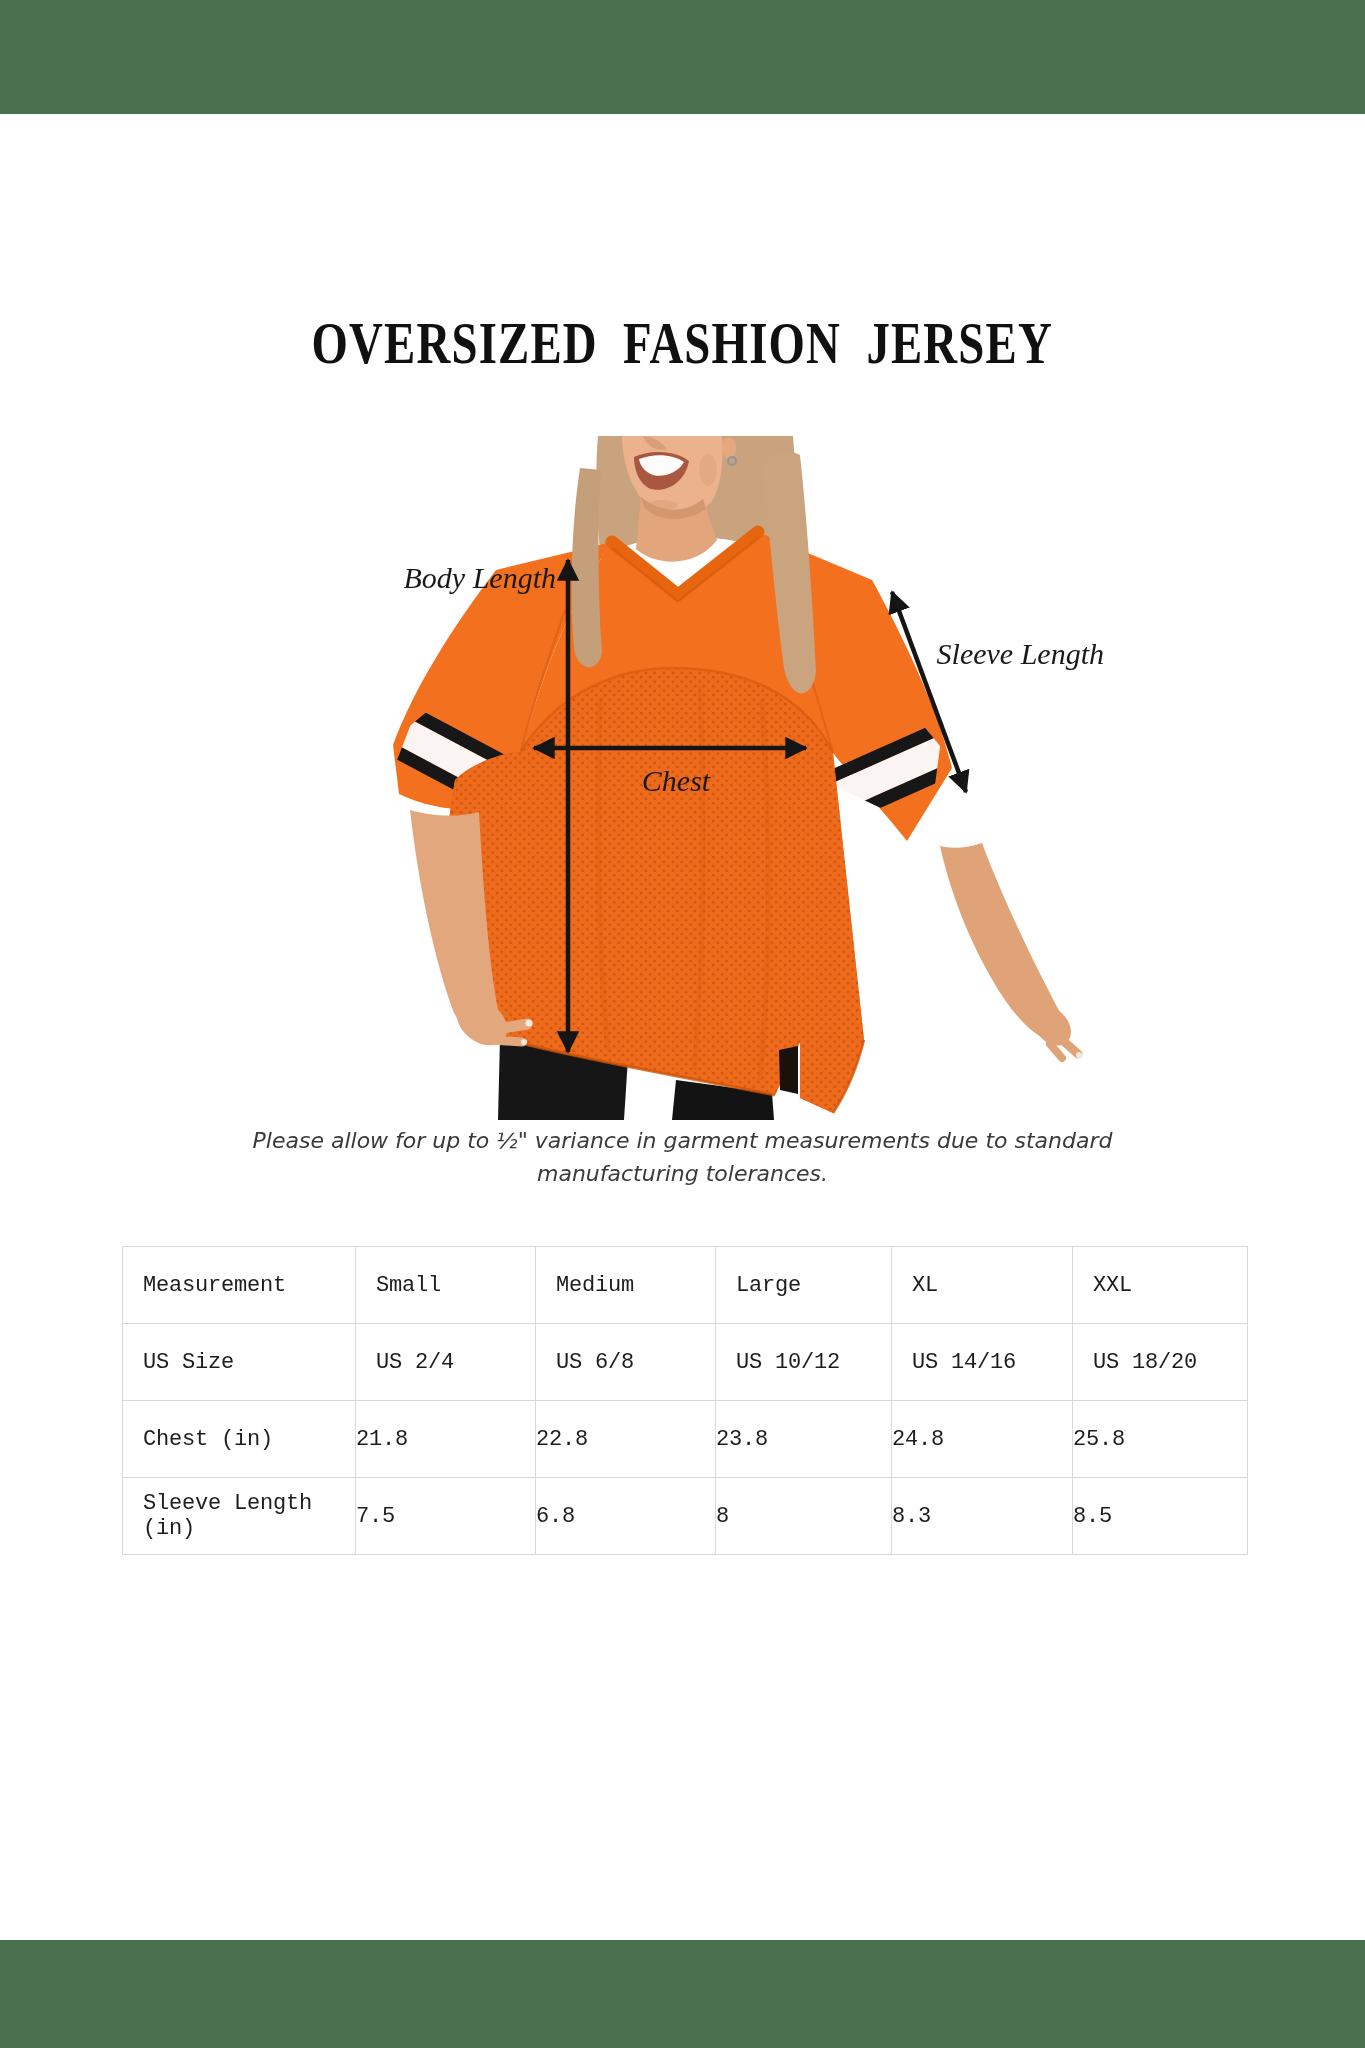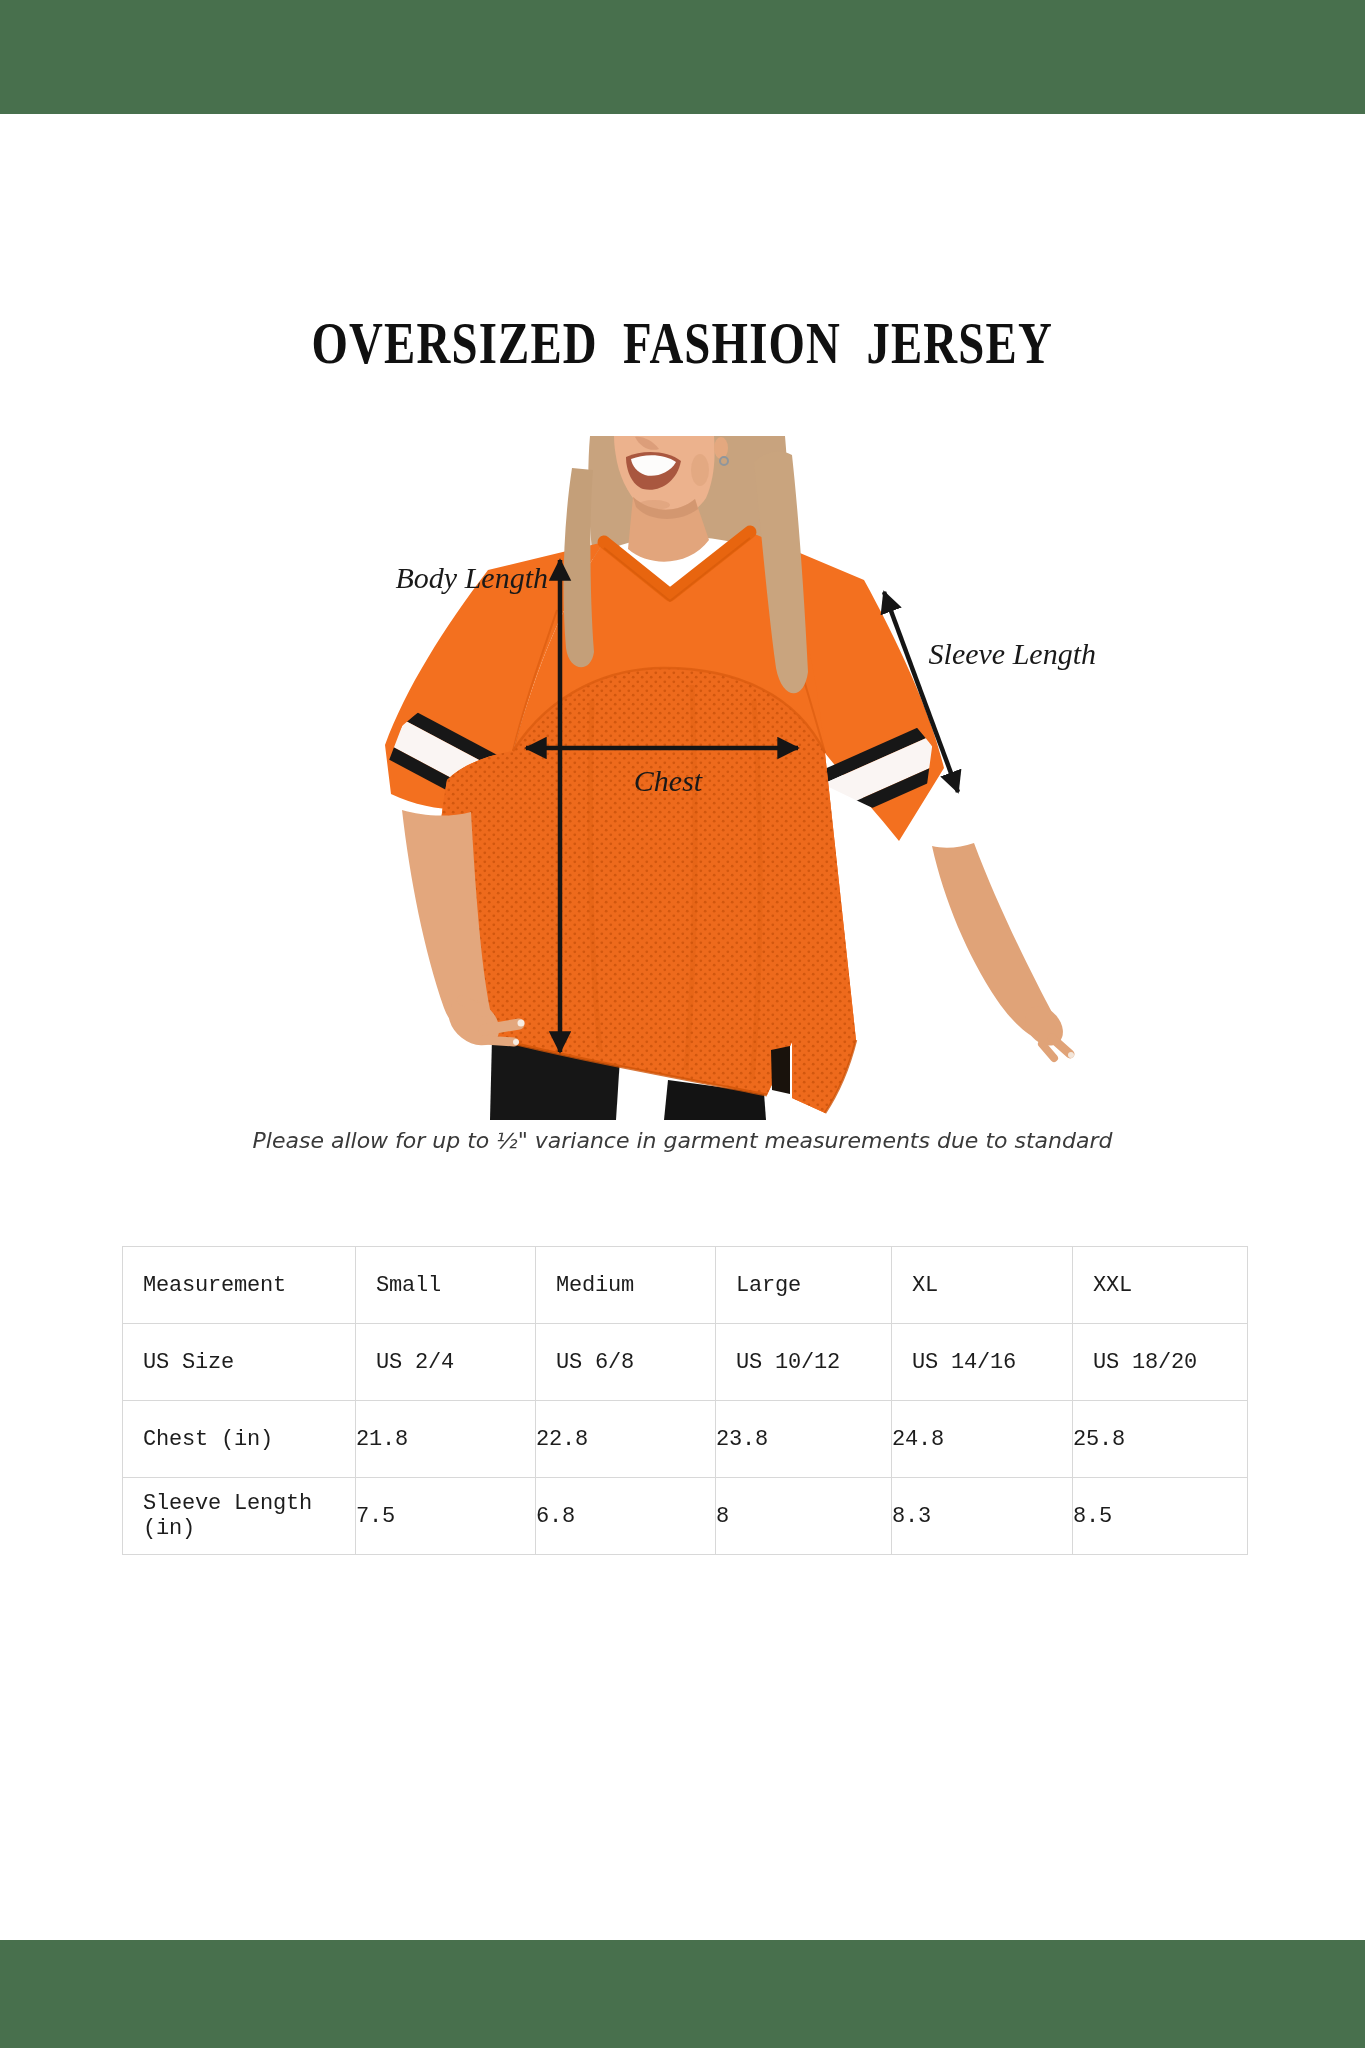--- a/index.html
+++ b/index.html
@@ -4,21 +4,21 @@
 <style>
   html,body{margin:0;padding:0;background:#ffffff;}
   #canvas{position:relative;width:1365px;height:2048px;background:#ffffff;overflow:hidden;
           font-family:"Liberation Sans",sans-serif;}
   .top-bar{position:absolute;left:0;top:0;width:1365px;height:114px;background:#48704d;}
   .bottom-bar{position:absolute;left:0;top:1940px;width:1365px;height:108px;background:#48704d;}
   .page-title{position:absolute;left:0;top:309px;width:1365px;text-align:center;
               font-family:"Liberation Serif",serif;font-weight:700;font-size:60px;
               color:#101010;letter-spacing:1.5px;word-spacing:16px;white-space:nowrap;}
   .page-title .stretch{display:inline-block;transform:scaleX(.78);transform-origin:center;}
-  .figure-wrap{position:absolute;left:262px;top:430px;width:880px;height:695px;}
+  .figure-wrap{position:absolute;left:270px;top:430px;width:880px;height:695px;}
   .note{position:absolute;left:0;top:1124px;width:1365px;text-align:center;
         font-family:"DejaVu Sans",sans-serif;font-style:italic;font-weight:500;
         font-size:22px;line-height:33px;color:#3a3a3a;}
   table.size-table{position:absolute;left:122px;top:1246px;width:1126px;
         border-collapse:collapse;table-layout:fixed;background:#fff;
         font-size:22px;color:#1d1d1d;letter-spacing:-0.2px;
         border:1px solid #c9c9c9;font-family:Liberation Mono, monospace;}
   table.size-table th,table.size-table td{
         border:1px solid #d8d8d8;height:76px;vertical-align:middle;
         font-weight:normal;text-align:left;padding:0 0 0 20px;}
@@ -149,20 +149,21 @@
       </g>
 
       <text x="556" y="588" text-anchor="end">Body Length</text>
       <text x="1104" y="664" text-anchor="end">Sleeve Length</text>
       <text x="676" y="791" text-anchor="middle">Chest</text>
     </svg>
   </div>
 
   <div class="note">
     <div>Please allow for up to ½" variance in garment measurements due to standard</div>
+    <div>manufacturing tolerances.</div>
   </div>
 
   <table class="size-table">
     <colgroup>
       <col style="width:233px">
         <col style="width:180px">
         <col style="width:180px">
       <col style="width:176px">
         <col style="width:181px">
         <col>

